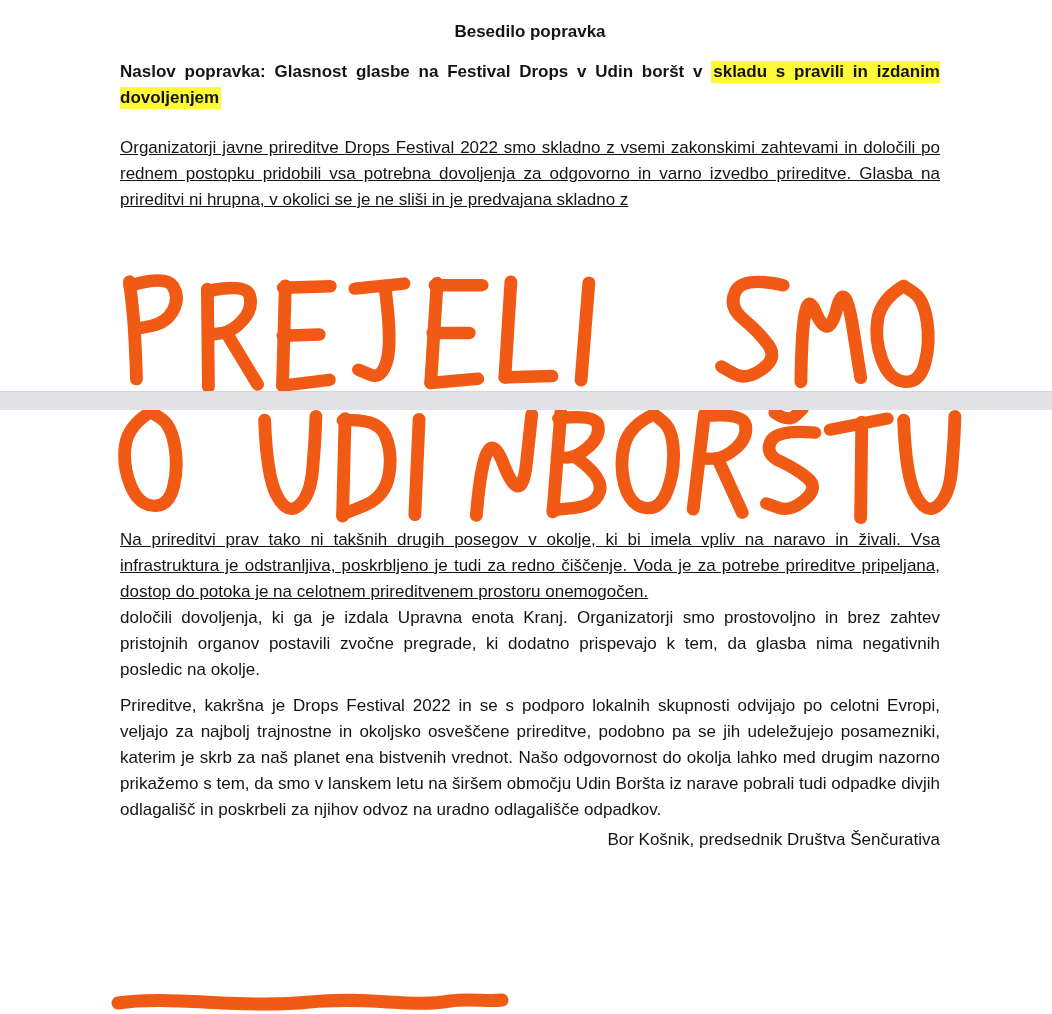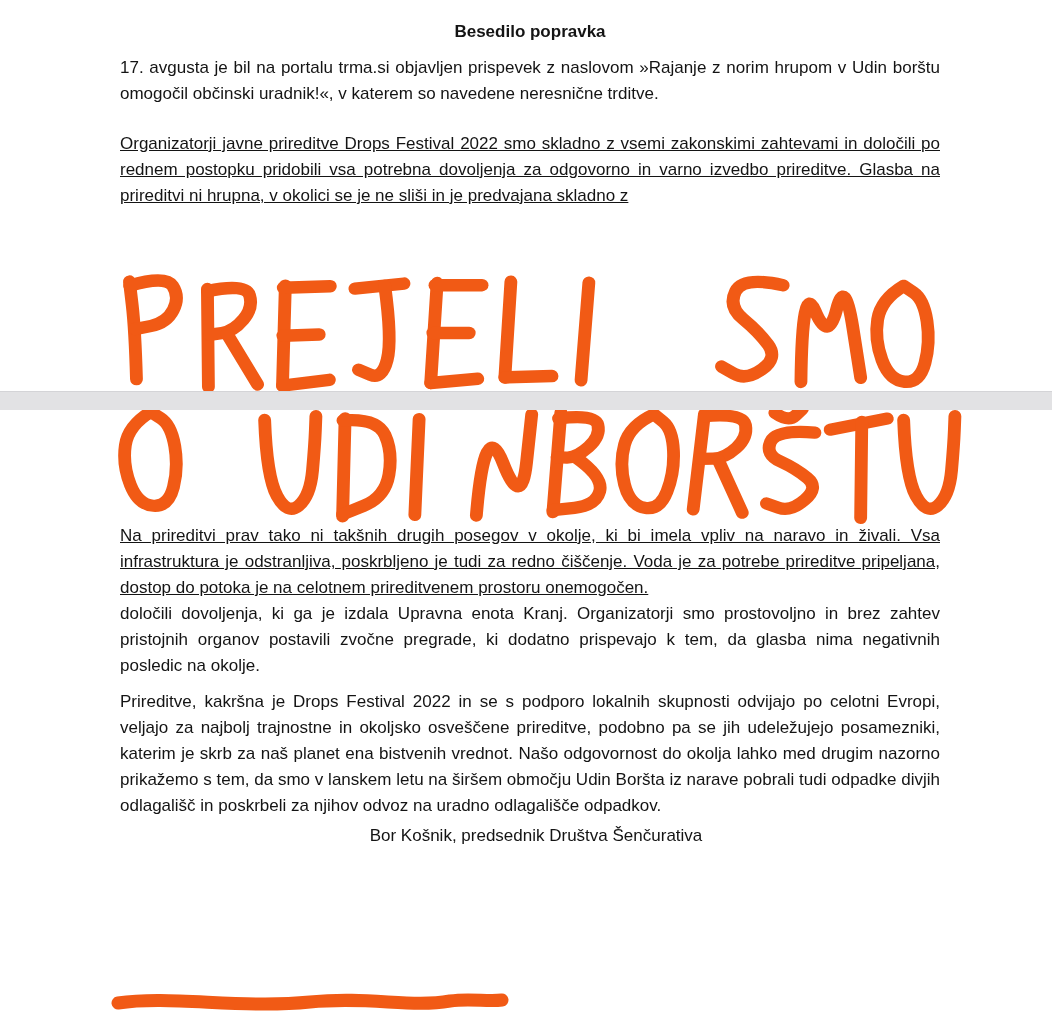--- a/index.html
+++ b/index.html
@@ -31,21 +31,21 @@
   }
   .hl{
     background:var(--highlight,#fdf838);
     color:inherit;
     padding:1px 2px 2px 2px;
   }
   .para{ margin:0; text-align:justify; }
   .m10{ margin-top:10px; }
   .m12{ margin-top:24px;text-decoration:underline; }
   .annotation-gap{ height:290px; }
-  .signature{ margin:4px 0 0 12px; text-align:center; }
+  .signature{ margin:4px 0 0 12px; text-align:right; }
   .seam{
     position:absolute;
     left:0; top:391px;
     width:1052px; height:18px;
     background:var(--seam,#e2e2e4);
     border-top:1px solid #d4d4d7;
     z-index:6;
   }
   .ink-svg{ position:absolute; z-index:5; }
   #ink-line1{ left:100px; top:272px; }
@@ -53,22 +53,22 @@
   #ink-scribble{ left:110px; top:992px; }
 </style>
 </head>
 <body>
 
 <div class="page">
 
   <div class="doc">
     <p class="doc-title">Besedilo popravka</p>
 
+    <p class="heading"><span>Naslov popravka: Glasnost glasbe na Festival Drops v Udin boršt v </span><span class="hl">skladu s pravili in izdanim dovoljenjem</span></p>
 
-    <p class="para m10">17. avgusta je bil na portalu trma.si objavljen prispevek z naslovom »Rajanje z norim hrupom v Udin borštu omogočil občinski uradnik!«, v katerem so navedene neresnične trditve.</p>
 
     <p class="para m12">Organizatorji javne prireditve Drops Festival 2022 smo skladno z vsemi zakonskimi zahtevami in določili po rednem postopku pridobili vsa potrebna dovoljenja za odgovorno in varno izvedbo prireditve. Glasba na prireditvi ni hrupna, v okolici se je ne sliši in je predvajana skladno z</p>
 
     <div class="annotation-gap"></div>
 
     <p class="para m12">Na prireditvi prav tako ni takšnih drugih posegov v okolje, ki bi imela vpliv na naravo in živali. Vsa infrastruktura je odstranljiva, poskrbljeno je tudi za redno čiščenje. Voda je za potrebe prireditve pripeljana, dostop do potoka je na celotnem prireditvenem prostoru onemogočen.</p>
 
     <p class="para">določili dovoljenja, ki ga je izdala Upravna enota Kranj. Organizatorji smo prostovoljno in brez zahtev pristojnih organov postavili zvočne pregrade, ki dodatno prispevajo k tem, da glasba nima negativnih posledic na okolje.</p>
 
 

